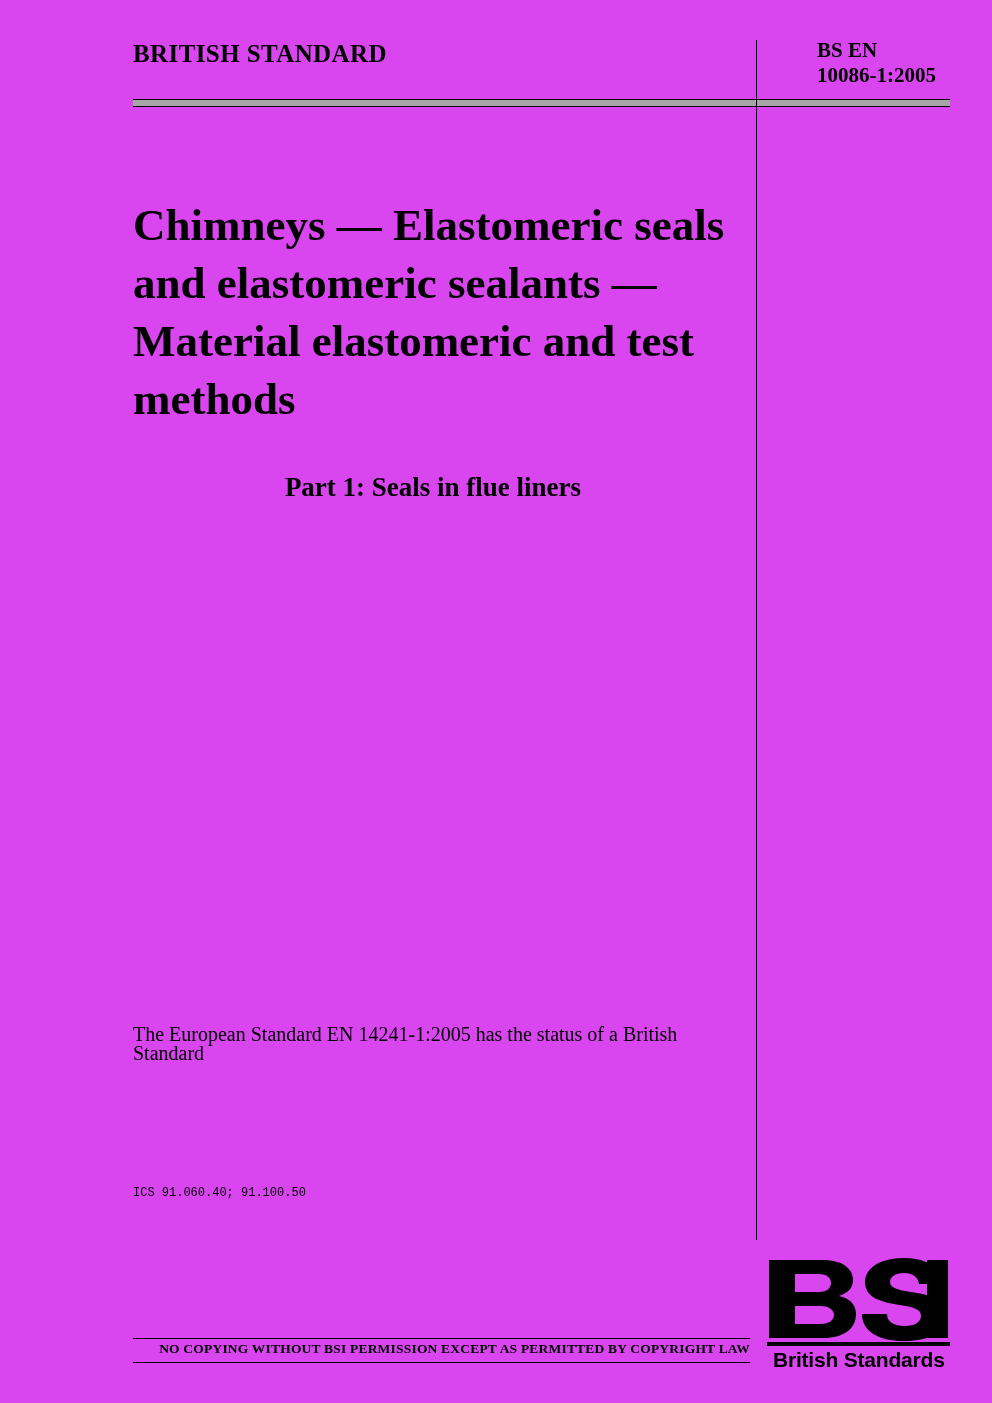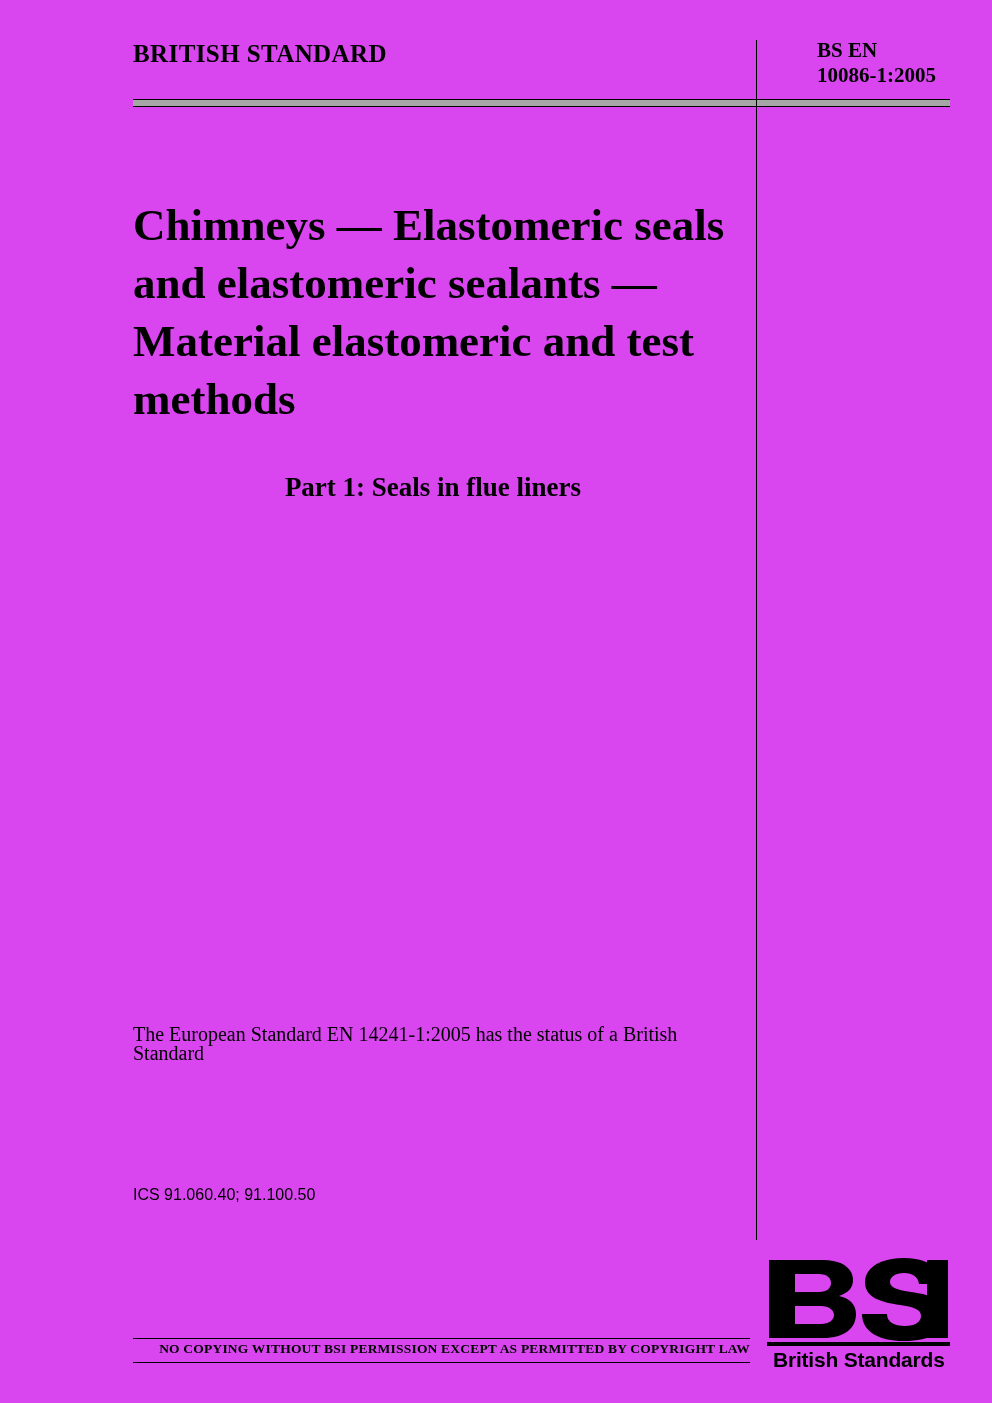--- a/index.html
+++ b/index.html
@@ -106,22 +106,22 @@
     line-height: 19px;
     color: #000;
     margin-top: 7px;
   }
 
   
   .ics {
     position: absolute;
     left: 133px;
     top: 1186px;
-    font-family: Liberation Sans, sans-serif;
-    font-size: 16px;
+    font-family: Liberation Mono, monospace;
+    font-size: 12px;
     color: #000;
   }
 
   
   .footer-rule-top {
     position: absolute;
     left: 133px;
     top: 1338px;
     width: 617px;
     height: 1px;

